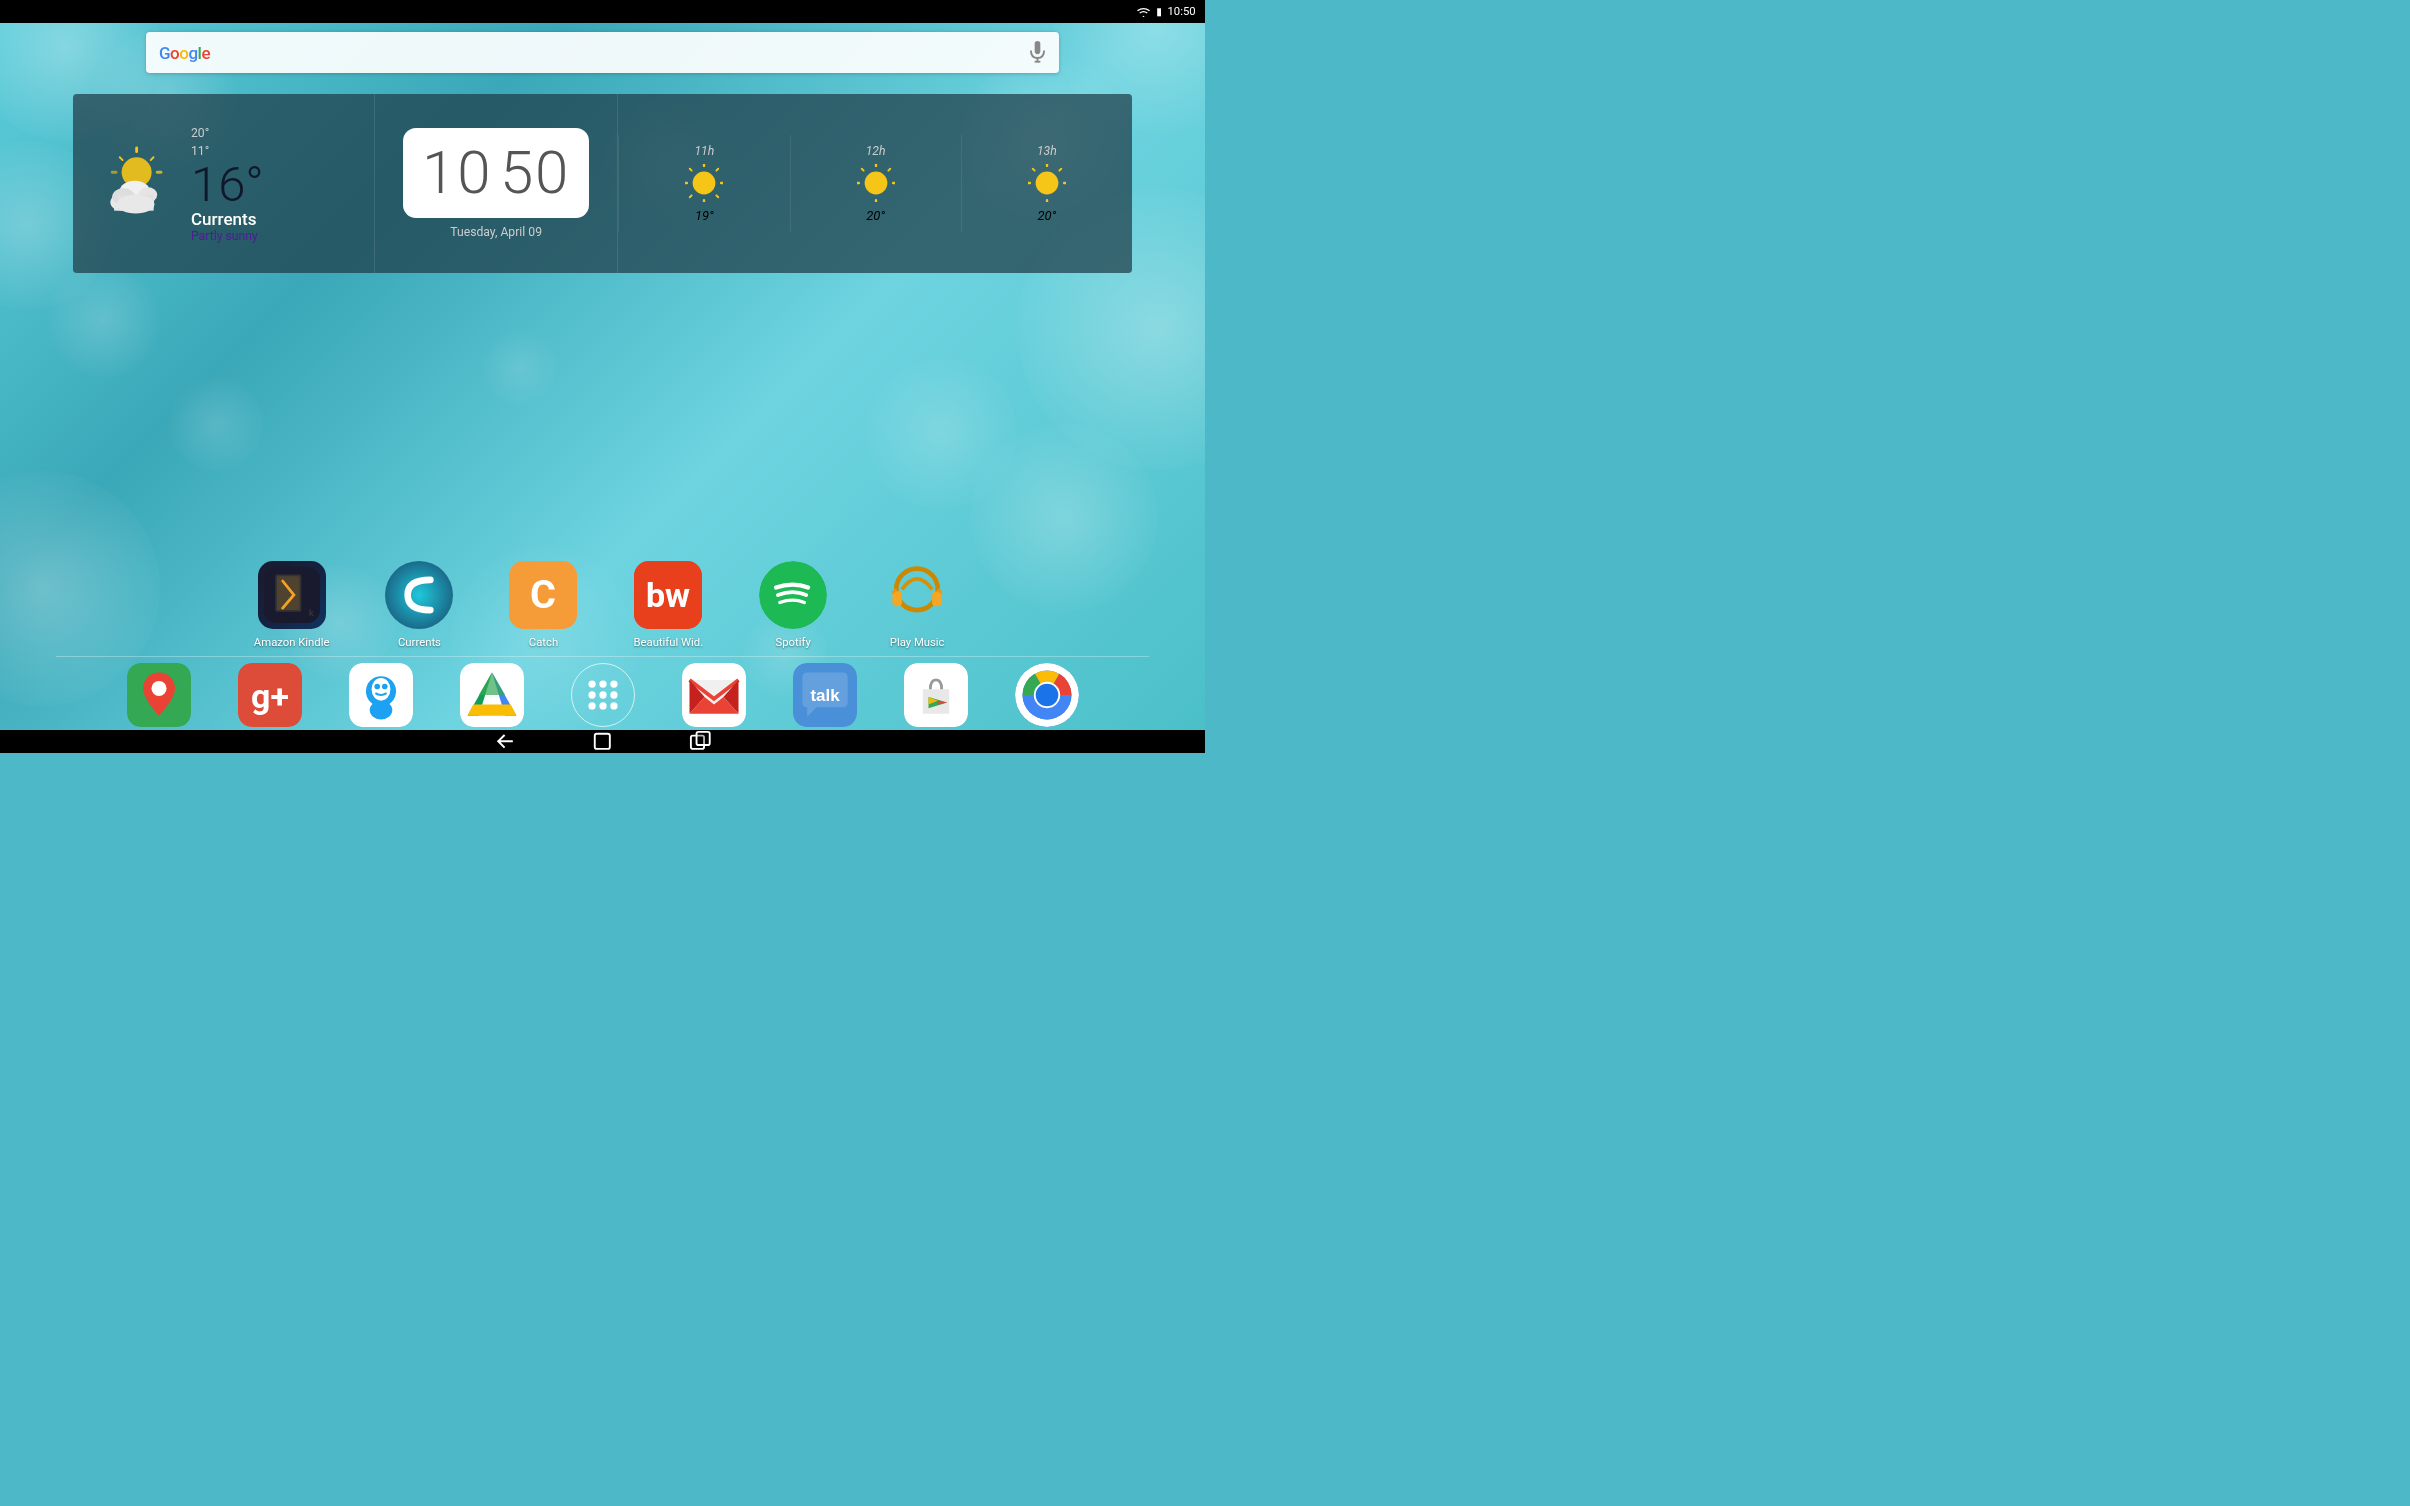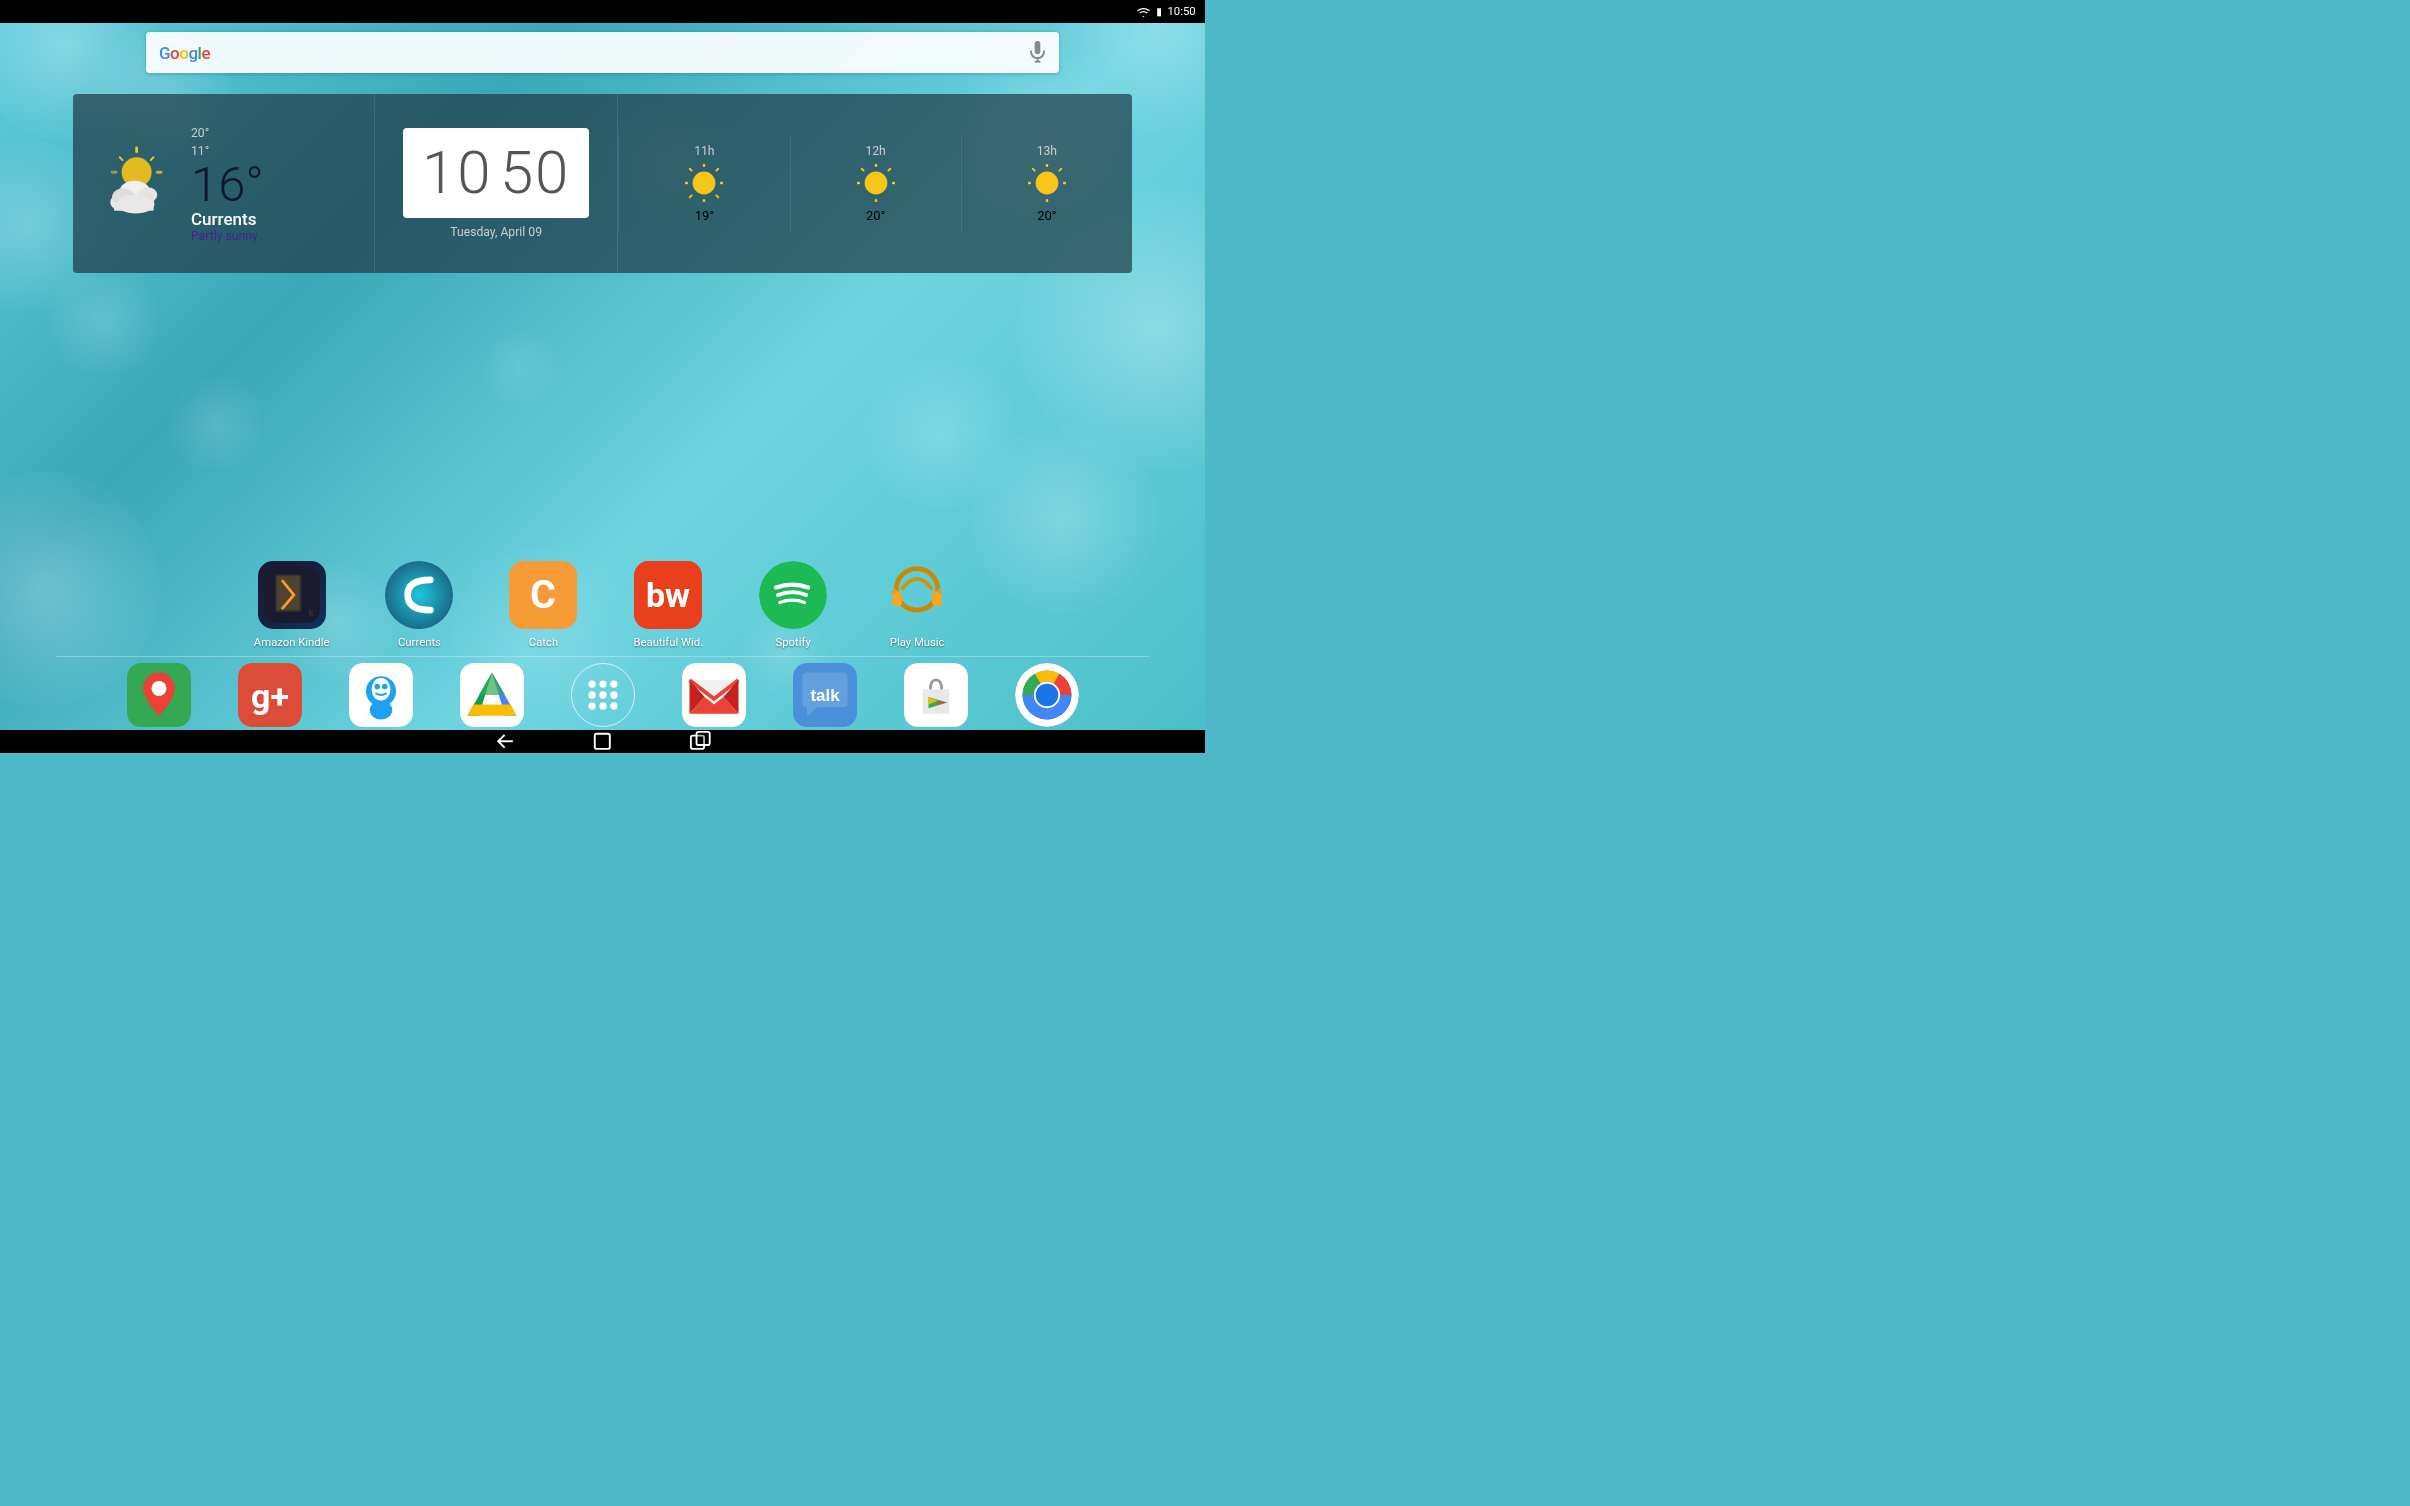--- a/index.html
+++ b/index.html
@@ -146,21 +146,21 @@
       flex-direction: column;
       align-items: center;
       justify-content: center;
       padding: 9.4px 28px;
       border-left: 0.9px solid rgba(255,255,255,0.1);
       border-right: 0.9px solid rgba(255,255,255,0.1);
     }
 
     .clock-box {
       background: #fff;
-      border-radius: 4px;
+      border-radius: 13px;
       padding: 9.4px 19px;
       display: flex;
       align-items: center;
       gap: 7.5px;
     }
 
     .clock-digit {
       font-size: 60px;
       font-weight: 300;
       color: #555;
@@ -182,20 +182,21 @@
 
     .hour-item {
       display: flex;
       flex-direction: column;
       align-items: center;
       justify-content: center;
       flex: 1;
       gap: 5.6px;
       padding: 9.4px;
       border-left: 0.9px solid rgba(255,255,255,0.08);
+      font-style: italic;
     }
 
     .hour-label {
       color: #ccc;
       font-size: 12.2px;
     }
 
     .hour-temp {
       color: #000000;
       font-size: 13px;

